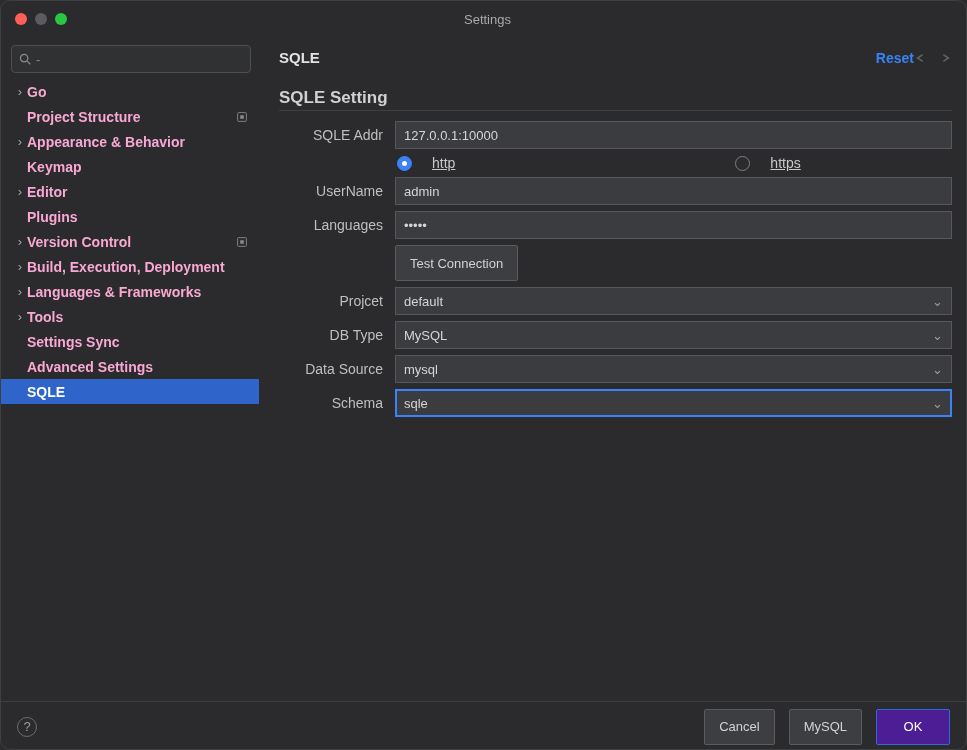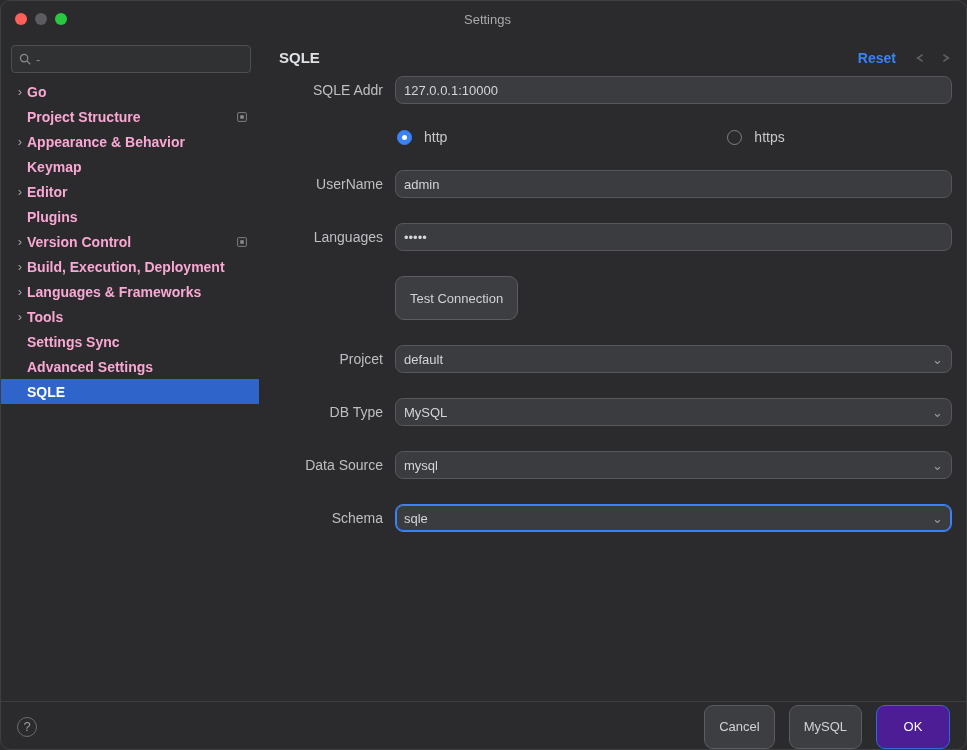--- a/index.html
+++ b/index.html
@@ -55,52 +55,52 @@
   .item.nochev.top { padding-left:26px;gap:16px;}
   .item .label { font-size:14px; font-weight:600; color:#f9a8d4;}
   .item.selected .label { color:#fff;}
   .item .spacer { flex:1; }
   .item .gear { color:#8a8c8f; width:14px; height:14px; }
 
   
   .content { flex:1; padding: 12px 14px 0 18px; position:relative; display:flex; flex-direction:column;}
   .content-header { display:flex; align-items:center; }
   .breadcrumb { font-size:15px; font-weight:700; color:#dfe1e4;}
-  .header-right { margin-left:auto; display:flex; align-items:center; gap:18px;}
+  .header-right { margin-left:auto; display:flex; align-items:center; gap:0;}
   .reset { color:#3a82f7; font-size:14px; font-weight:600;}
   .navarrows { display:flex; gap:10px; color:#5e6063;}
   .navarrows svg { width:14px; height:10px; }
 
   .section-title { margin-top: 22px; font-size:17px; font-weight:700; color:#cfd1d4; padding-bottom:2px; border-bottom:1px solid #3e4042; }
 
   .form { margin-top:10px;}
-  .row { display:flex; align-items:center; margin-bottom:25px;}
+  .row { display:flex; align-items:center; margin-bottom:6px;}
   .row .lbl { width:116px; text-align:right; padding-right:12px; font-size:14px; color:#bdbfc2; }
   .row .field { flex:1; }
   .input {
     width:100%; height:28px;
-    border:1px solid #55575a; border-radius:8px;
+    border:1px solid #55575a; border-radius:0;
     background:#3a3c3f;
     color:#d3d5d8;
     padding:0 8px;
     font-size:13px;
   }
   .input.select { display:flex; align-items:center; justify-content:space-between; }
   .input.select .caret { color:#9c9ea1; }
   .input.focused { border-color:#3a82f7; box-shadow:0 0 0 1px #3a82f7 inset;}
 
   .radios { display:flex; align-items:center; gap:280px; padding-left:2px;}
-  .radio { display:flex; align-items:center; gap:12px; font-size:14px; color:#c6c8cb; }
+  .radio { display:flex; align-items:center; gap:20px; font-size:14px; color:#c6c8cb;text-decoration:underline; }
   .radio .circ { width:15px; height:15px; border-radius:50%; border:1px solid #7d7f82; display:flex; align-items:center; justify-content:center;}
   .radio.checked .circ { border-color:#3a82f7; background:#3a82f7;}
   .radio.checked .circ::after { content:""; width:5px; height:5px; border-radius:50%; background:#fff;}
 
   .btn {
-    height:44px; padding:0 14px;
-    border:1px solid #5a5c5f; border-radius:9px;
+    height:36px; padding:0 14px;
+    border:1px solid #5a5c5f; border-radius:2px;
     background:#3c3e41; color:#d0d2d5;
     font-size:13px; display:inline-flex; align-items:center; justify-content:center;
   }
   .btn.primary { background:#4c1d95; border-color:#2f6bd6; color:#fff;}
 
   
   .footer {
     height:50px; border-top:1px solid #3c3e40;
     display:flex; align-items:center; padding:0 16px;
   }
@@ -202,20 +202,21 @@
           <svg viewBox="0 0 16 12" stroke="#5e6063" stroke-width="2" fill="none">
               <path d="M10 2 L4 6 L10 10"></path>
             </svg>
           <svg viewBox="0 0 16 12" stroke="#5e6063" stroke-width="2" fill="none">
               <path d="M6 2 L12 6 L6 10"></path>
             </svg>
         </div>
       </div>
     </div>
 
+    <div class="section-title">SQLE Setting</div>
 
     <div class="form">
       <div class="row">
         <div class="lbl">SQLE Addr</div>
         <div class="field"><input class="input" value="127.0.0.1:10000" style=""></div>
       </div>
       <div class="row">
         <div class="lbl"></div>
         <div class="field radios">
           <label class="radio checked">

